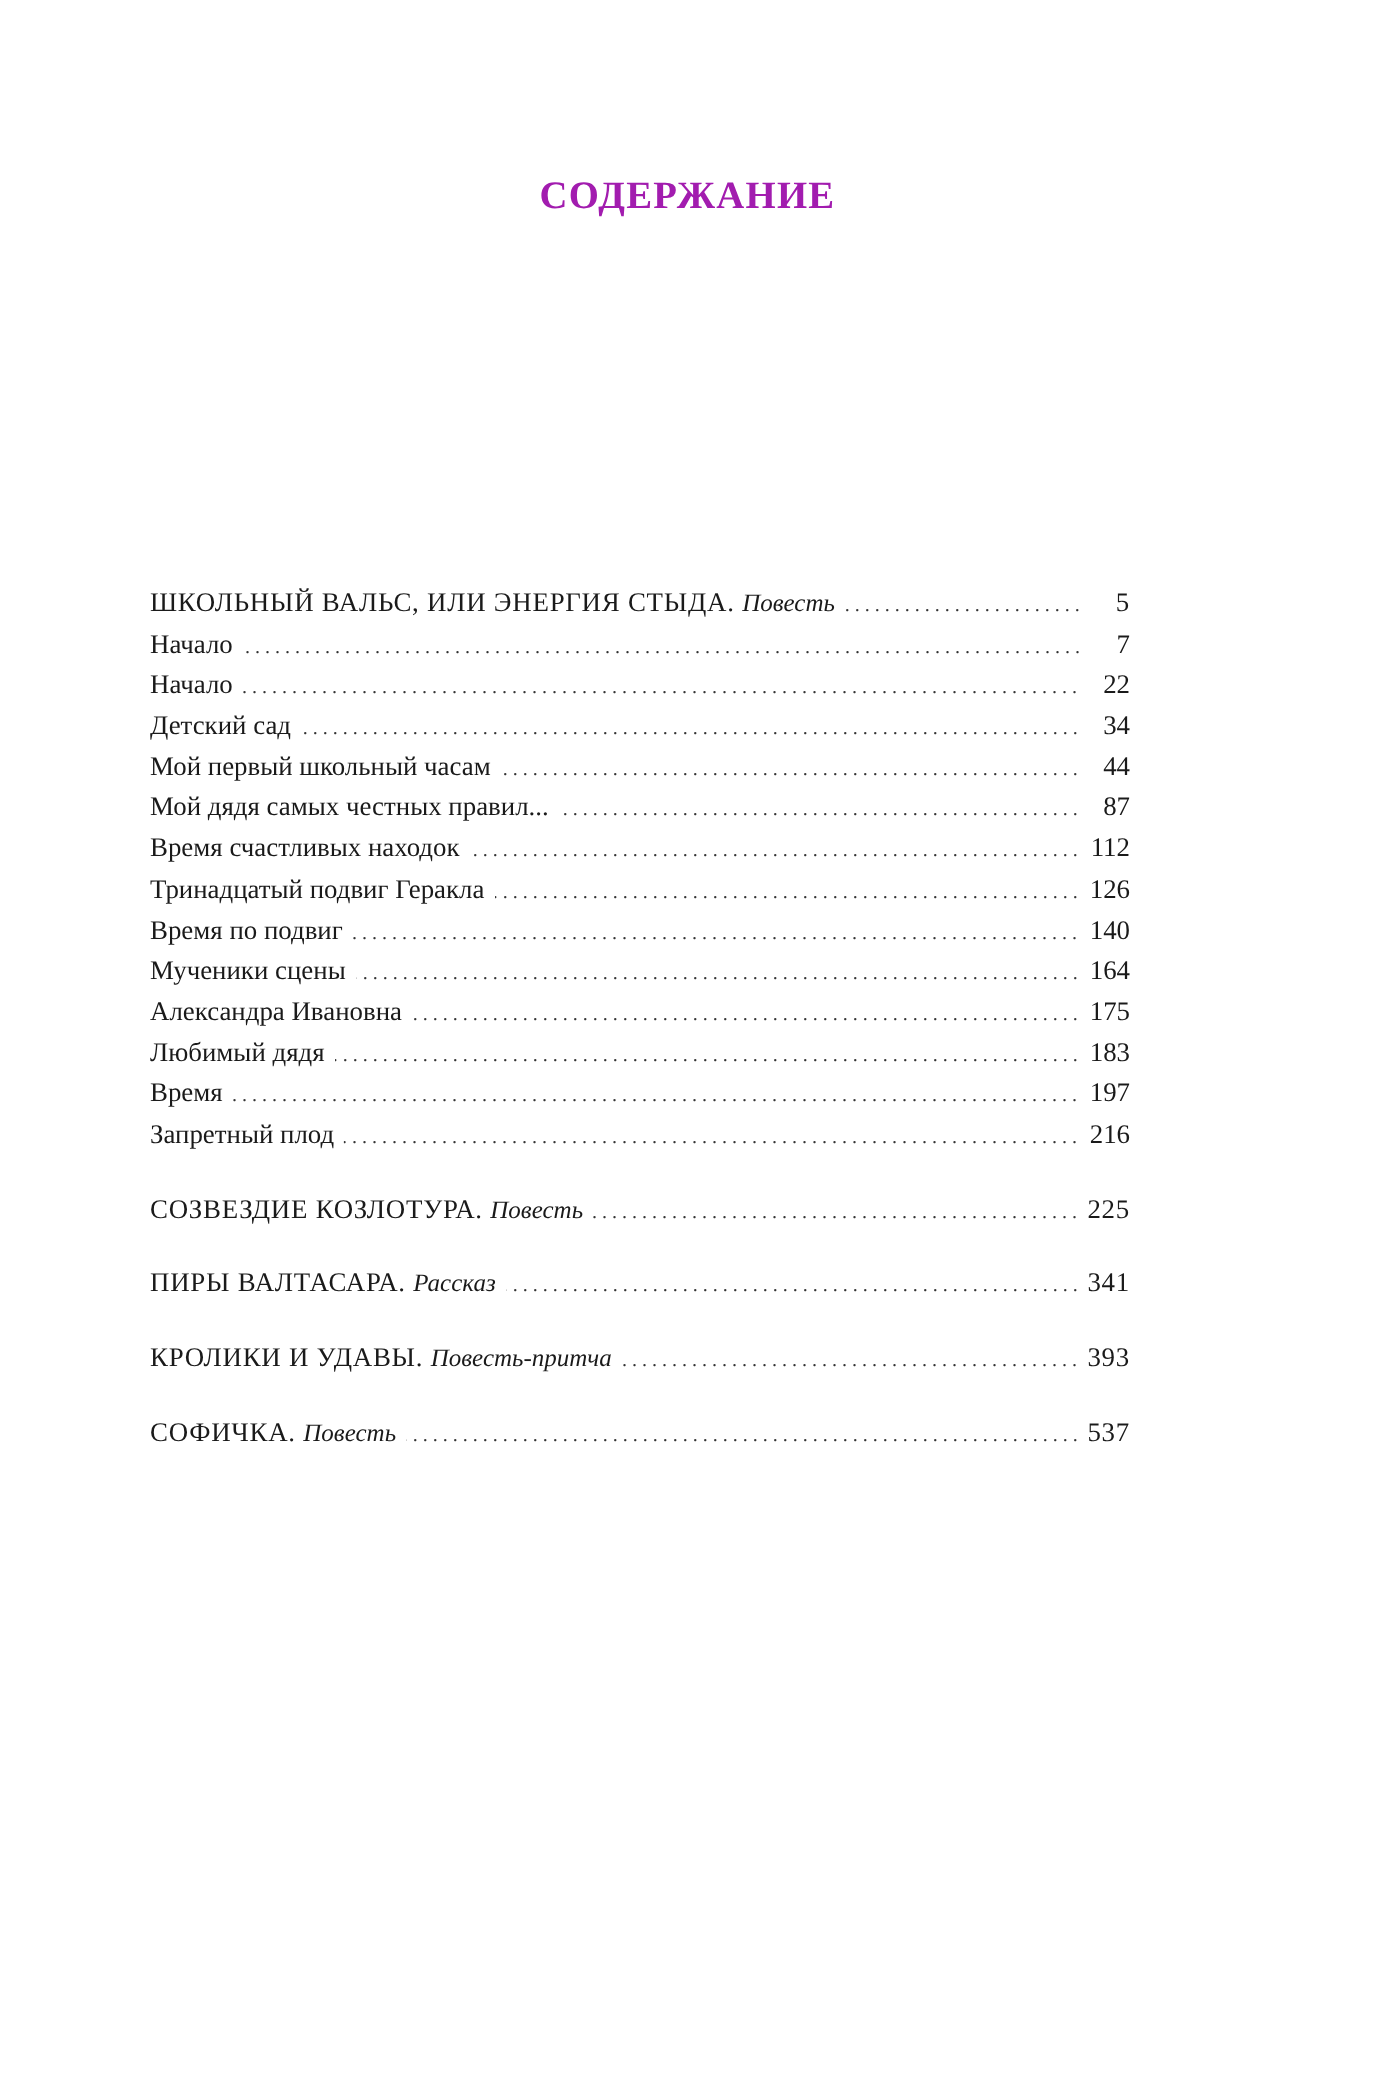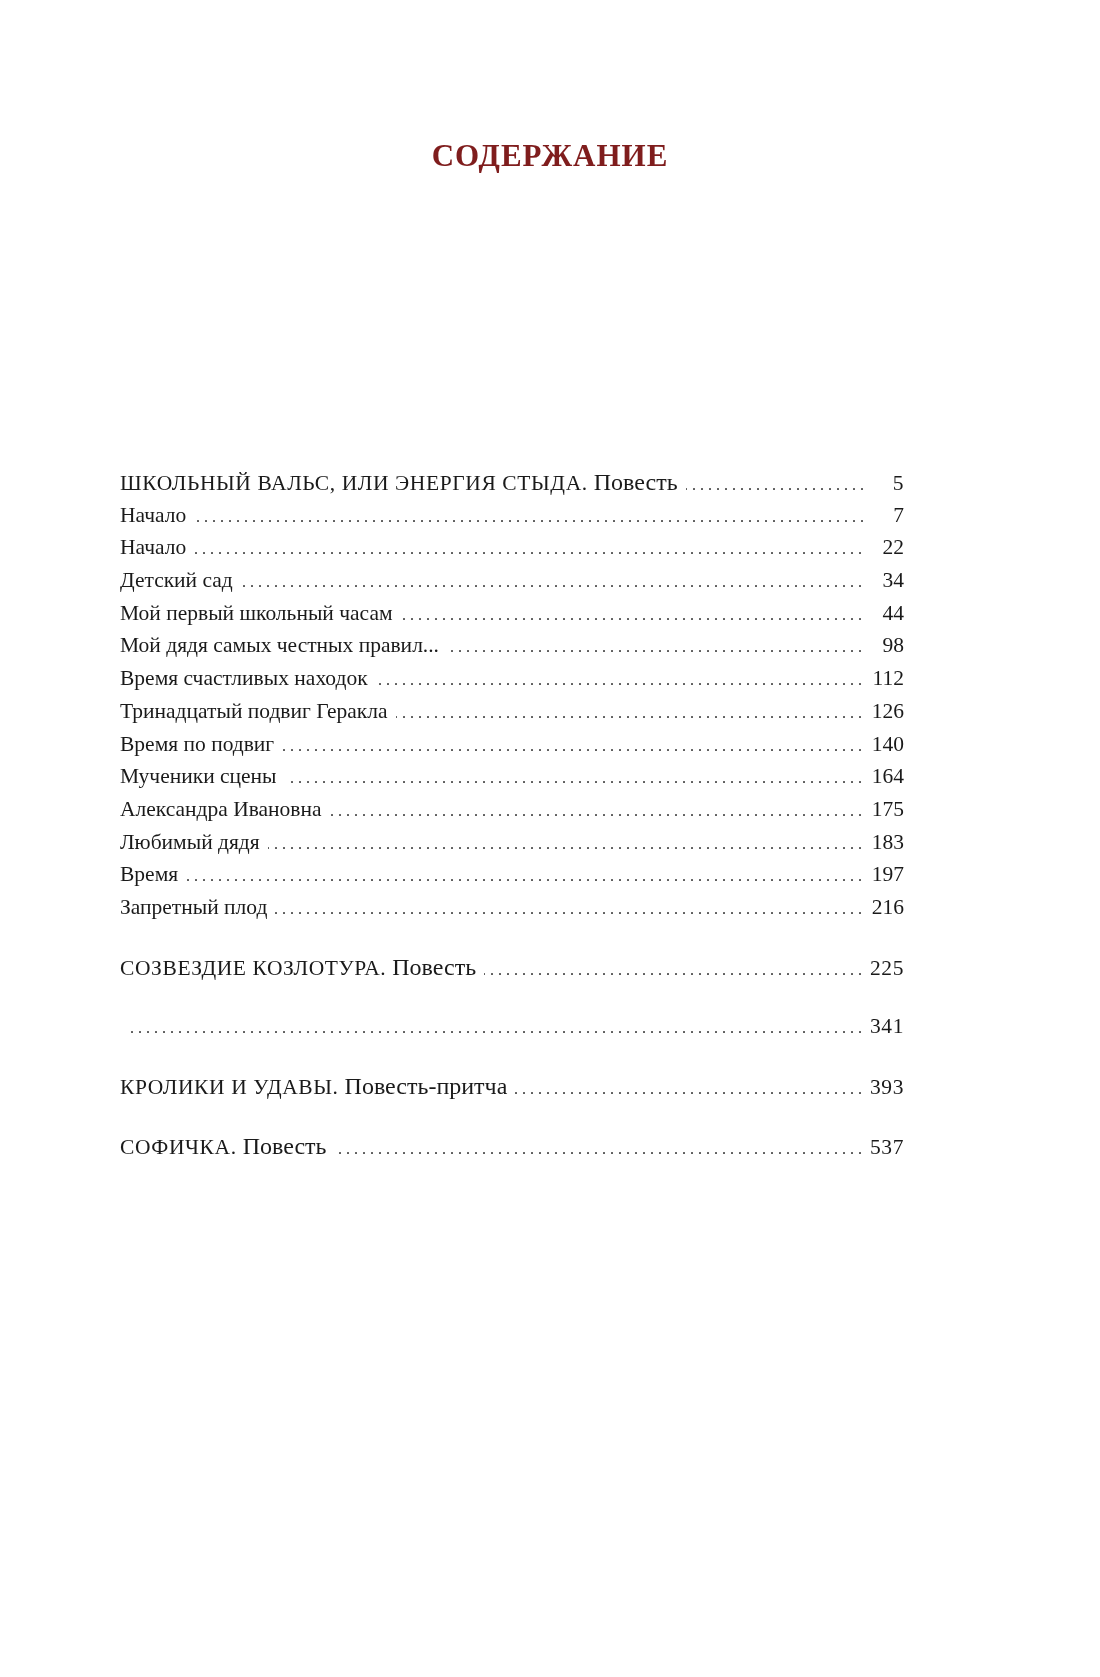--- a/index.html
+++ b/index.html
@@ -18,21 +18,21 @@
     .page-title {
       position: absolute;
       top: 138px;
       left: 0;
       width: 1100px;
       text-align: center;
       font-family: "Liberation Serif", "DejaVu Serif", serif;
       font-weight: bold;
       font-size: 31px;
       letter-spacing: 1px;
-      color: #7f1d1d;
+      color: #a21caf;
       margin: 0;
     }
     .toc {
       position: absolute;
       top: 466px;
       left: 120px;
       width: 784px;
     }
     .toc-row {
       display: flex;
@@ -45,21 +45,22 @@
     .toc-row.section {
       letter-spacing: 0.6px;
     }
     .toc-row.gap-before {
       margin-top: 27px;
     }
     .toc-title {
       flex: 0 0 auto;
     }
     .toc-genre {
-      font-size: 24px;
+      font-style: italic;
+      font-size: 20px;
       letter-spacing: 0;
     }
     .toc-leader {
       flex: 1 1 auto;
       overflow: hidden;
       margin: 0 4px 0 8px;
       color: #333;
       font-size: 16px;
       letter-spacing: 4.2px;
       text-align: right;
@@ -116,21 +117,21 @@
 
   <div class="toc-row">
     <span class="toc-title">Мой первый школьный часам</span>
     <span class="toc-leader"></span>
     <span class="toc-page">44</span>
   </div>
 
   <div class="toc-row">
     <span class="toc-title">Мой дядя самых честных правил...</span>
     <span class="toc-leader"></span>
-    <span class="toc-page">98</span>
+    <span class="toc-page">87</span>
   </div>
 
   <div class="toc-row">
     <span class="toc-title">Время счастливых находок</span>
     <span class="toc-leader"></span>
     <span class="toc-page">112</span>
   </div>
 
   <div class="toc-row">
     <span class="toc-title">Тринадцатый подвиг Геракла</span>
@@ -174,20 +175,21 @@
     <span class="toc-page">216</span>
   </div>
 
   <div class="toc-row section gap-before">
     <span class="toc-title"><span>СОЗВЕЗДИЕ КОЗЛОТУРА.</span> <span class="toc-genre">Повесть</span></span>
     <span class="toc-leader"></span>
     <span class="toc-page">225</span>
   </div>
 
   <div class="toc-row section gap-before">
+    <span class="toc-title"><span>ПИРЫ ВАЛТАСАРА.</span> <span class="toc-genre">Рассказ</span></span>
     <span class="toc-leader"></span>
     <span class="toc-page">341</span>
   </div>
 
   <div class="toc-row section gap-before">
     <span class="toc-title"><span>КРОЛИКИ И УДАВЫ.</span> <span class="toc-genre">Повесть-притча</span></span>
     <span class="toc-leader"></span>
     <span class="toc-page">393</span>
   </div>
 

